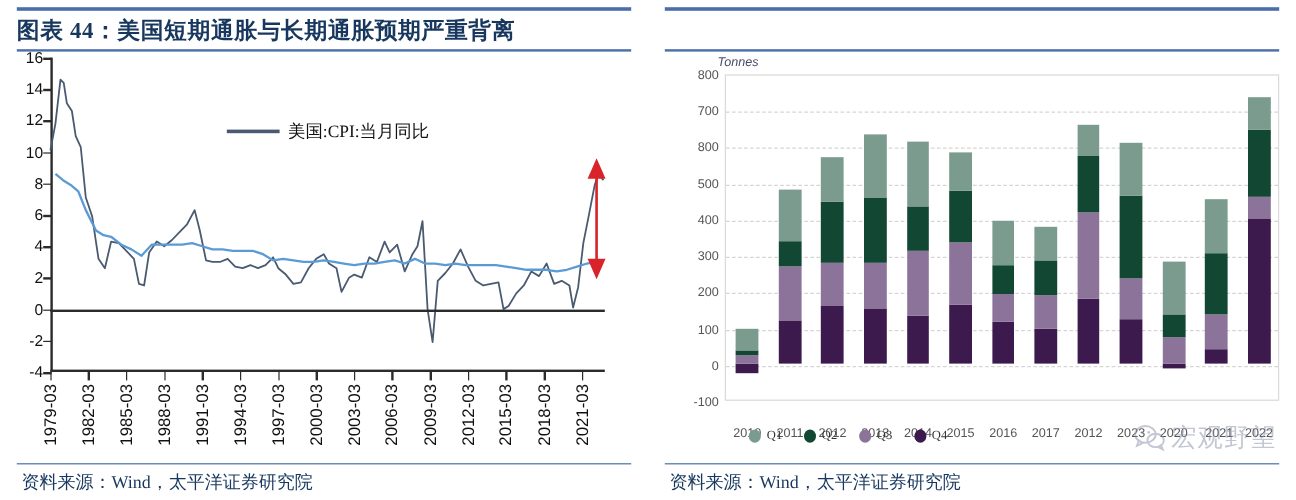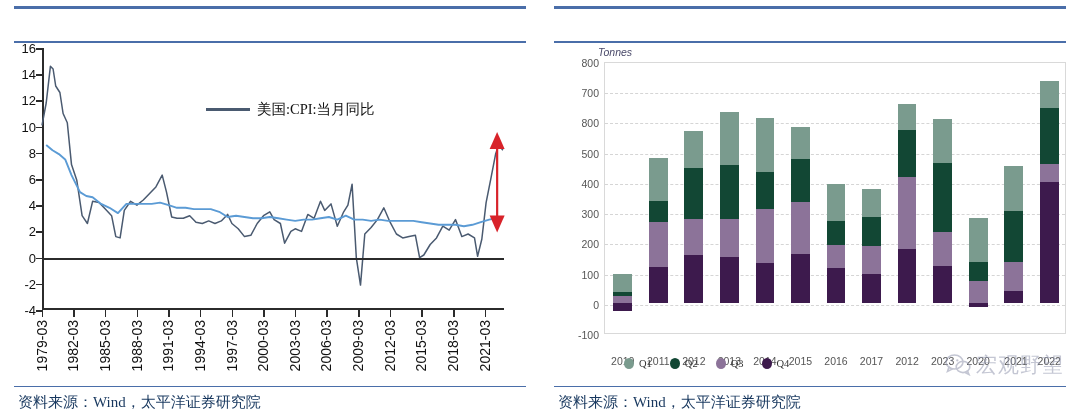--- a/index.html
+++ b/index.html
@@ -67,21 +67,21 @@
   }
   .lc-xlabel {
     position: absolute; top: 272px;
     font-size: 14px; color: #111;
     font-family: "Liberation Sans", sans-serif;
     writing-mode: vertical-rl; text-orientation: mixed;
     transform: rotate(180deg); transform-origin: center;
     white-space: nowrap; letter-spacing: 0px;
   }
   .lc-legend {
-    position: absolute; left: 164px; top: 52px;
+    position: absolute; left: 147px; top: 52px;
     display: flex; flex-direction: column; gap: 7px;
     font-size: 14.5px; color: #111;
     font-family: "Liberation Serif", serif;
   }
   .lc-legend-row { display: flex; align-items: center; gap: 7px; white-space: nowrap; }
   .lc-swatch { width: 44px; height: 3.5px; display: block; }
 
   
   .rc-area { position: absolute; left: 12px; top: 46px; width: 528px; height: 300px; }
   .rc-unit {
@@ -135,20 +135,21 @@
     background: #ffffff;
   }
 </style>
 </head>
 <body>
 
 <div id="root">
 
   <div class="panel panel-left">
     <div class="rule-top"></div>
+    <div class="panel-title">图表 44：美国短期通胀与长期通胀预期严重背离</div>
     <div class="title-underline"></div>
 
     <div class="lc-plot" id="lc-plot">
       <div class="lc-axis-y"></div>
       <div id="lc-yticks">
           <div class="lc-ytick" style="top: 0px;"></div>
           <div class="lc-ylabel" style="top: 0px;">16</div>
           <div class="lc-ytick" style="top: 26.2px;"></div>
           <div class="lc-ylabel" style="top: 26.2px;">14</div>
           <div class="lc-ytick" style="top: 52.4px;"></div>

